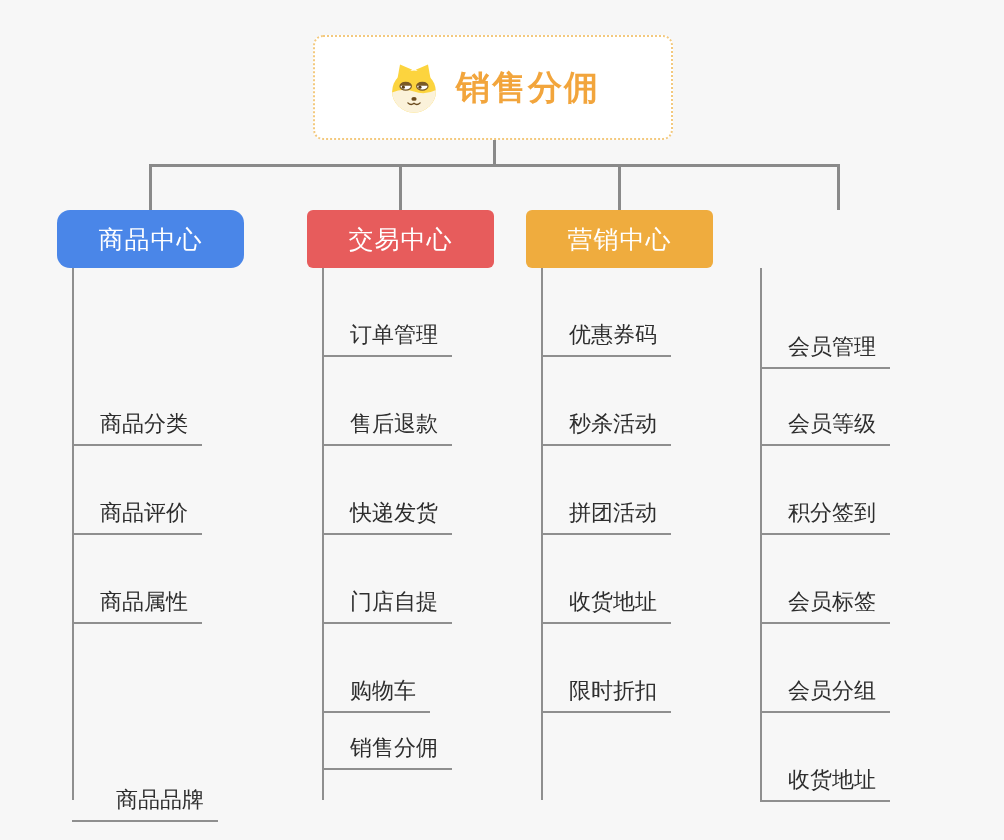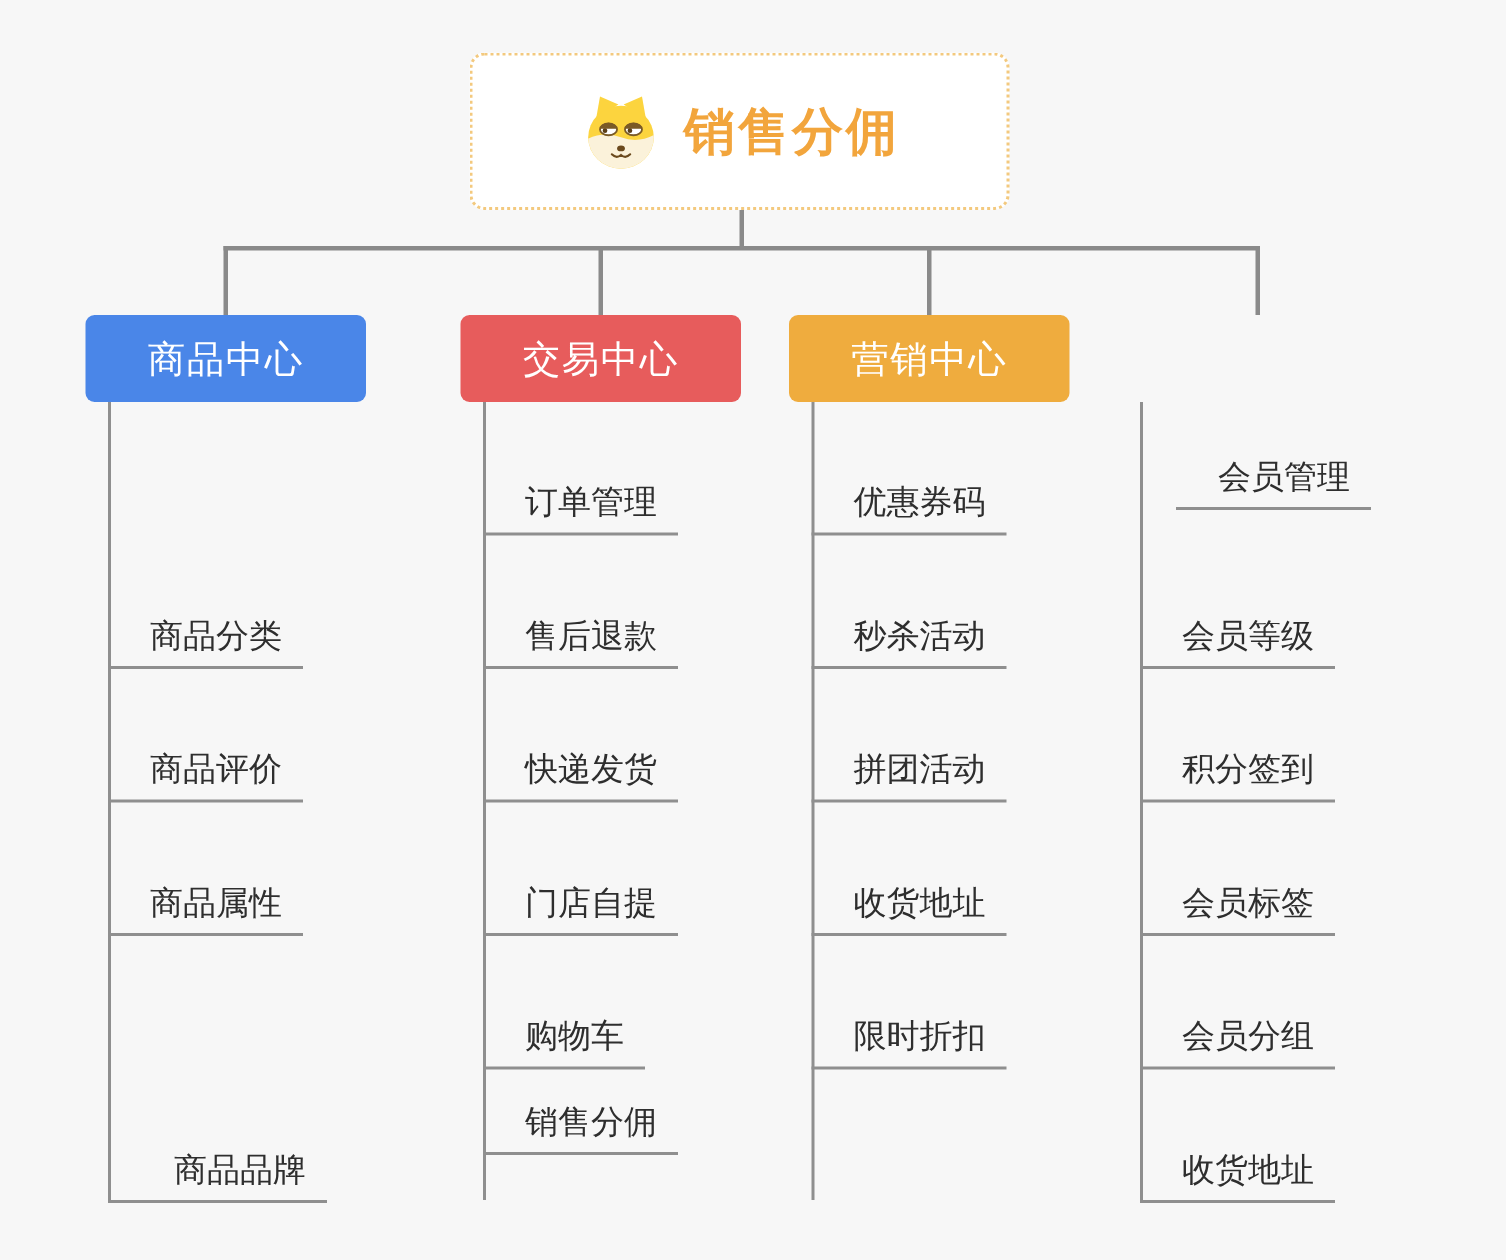--- a/index.html
+++ b/index.html
@@ -91,26 +91,26 @@
       <ellipse cx="41.5" cy="30" rx="6.5" ry="4.5" fill="#ffffff" stroke="#7a5a26" stroke-width="1.4"></ellipse>
       <path d="M35 29.5 A6.5 4.5 0 0 1 48 29.5 Z" fill="#7a5a26"></path>
       <circle cx="38.8" cy="31" r="1.8" fill="#5b3f17"></circle>
       <ellipse cx="32" cy="44.5" rx="3" ry="2.2" fill="#6b4a1d"></ellipse>
       <path d="M25 49 Q28.5 52.5 32 49.5 Q35.5 52.5 39 49" stroke="#6b4a1d" stroke-width="1.6" fill="none" stroke-linecap="round"></path>
     </svg>
     <span class="root-title">销售分佣</span>
   </div>
 
   <div class="branch branch-0">
-    <div class="branch-header" style="background: rgb(74, 134, 232);">商品中心</div>
+    <div class="branch-header" style="background: rgb(74, 134, 232); border-radius: 13px;">商品中心</div>
     <div class="trunk"></div>
       <div class="leaf" style="top: 194px;">商品分类</div>
       <div class="leaf" style="top: 283px;">商品评价</div>
       <div class="leaf" style="top: 372px;">商品属性</div>
-      <div class="leaf" style="top: 550px; padding-left: 44px;">商品品牌</div>
+      <div class="leaf" style="top: 570px; padding-left: 44px;">商品品牌</div>
     </div>
 
   <div class="branch branch-1">
     <div class="branch-header" style="background: rgb(231, 92, 92);">交易中心</div>
     <div class="trunk"></div>
   <div class="leaf" style="top: 105px;">订单管理</div>
       <div class="leaf" style="top: 194px;">售后退款</div>
       <div class="leaf" style="top: 283px;">快递发货</div>
       <div class="leaf" style="top: 372px;">门店自提</div>
       <div class="leaf" style="top: 461px;">购物车</div>
@@ -122,21 +122,21 @@
     <div class="trunk"></div>
   <div class="leaf" style="top: 105px;">优惠券码</div>
       <div class="leaf" style="top: 194px;">秒杀活动</div>
       <div class="leaf" style="top: 283px;">拼团活动</div>
       <div class="leaf" style="top: 372px;">收货地址</div>
       <div class="leaf" style="top: 461px;">限时折扣</div>
     </div>
 
   <div class="branch branch-3">
     <div class="trunk"></div>
-  <div class="leaf" style="top: 88px; margin-left: 24px;">会员管理</div>
+  <div class="leaf" style="top: 117px;">会员管理</div>
       <div class="leaf" style="top: 194px;">会员等级</div>
       <div class="leaf" style="top: 283px;">积分签到</div>
       <div class="leaf" style="top: 372px;">会员标签</div>
       <div class="leaf" style="top: 461px;">会员分组</div>
       <div class="leaf" style="top: 550px;">收货地址</div>
     </div>
 
 </div>
 
 </body></html>

